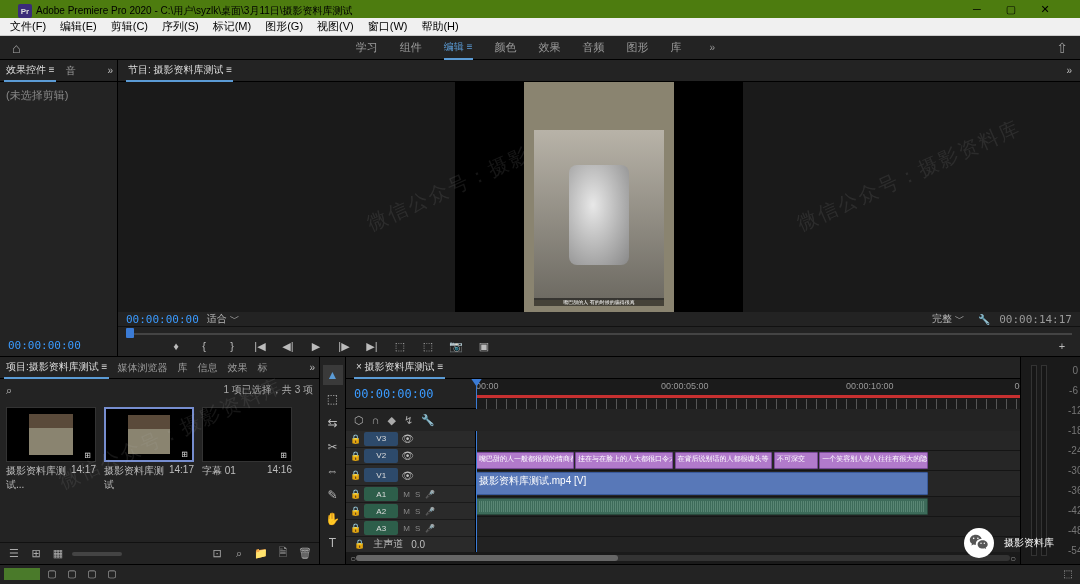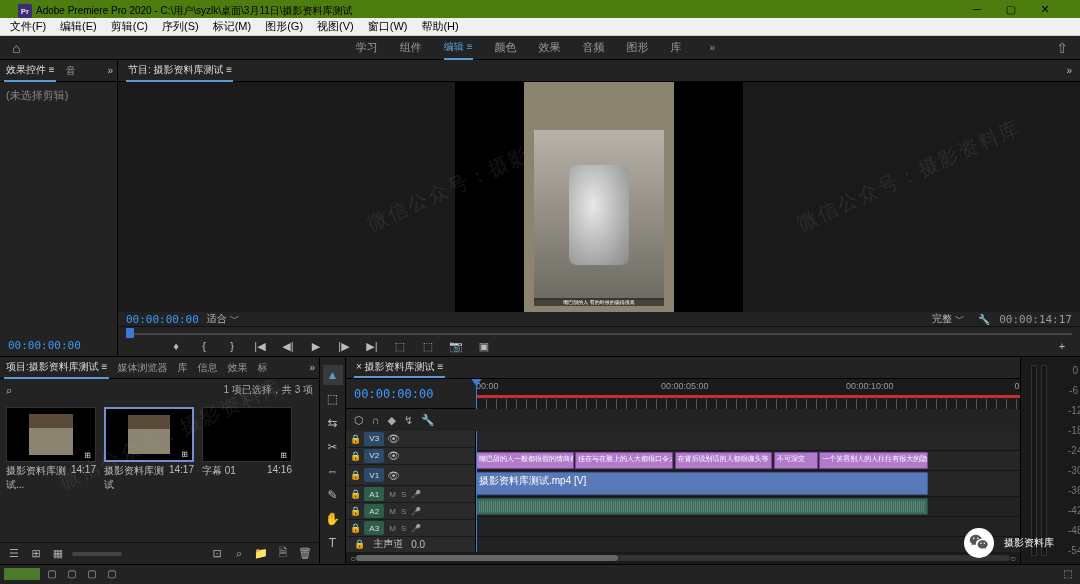--- a/index.html
+++ b/index.html
@@ -68,40 +68,40 @@
 .thumb-content::before{content:"";position:absolute;top:0;left:0;right:0;height:14px;background:#5a4a3a}
 .thumb-dur{position:absolute;bottom:1px;right:2px;font-size:8px;color:#ddd;background:rgba(0,0,0,0.6);padding:0 2px}
 .thumb-row{display:flex;justify-content:space-between;font-size:9px;margin-top:2px}
 .proj-footer{height:22px;display:flex;align-items:center;padding:0 6px;gap:6px;border-top:1px solid #111}
 .pf-btn{width:16px;height:16px;display:flex;align-items:center;justify-content:center;font-size:11px;color:#aaa}
 .pf-slider{width:50px;height:4px;background:#444;border-radius:2px}
 .tools-strip{width:26px;background:#232323;display:flex;flex-direction:column;align-items:center;gap:4px;padding-top:8px;border-right:1px solid #000}
 .tool{width:20px;height:20px;display:flex;align-items:center;justify-content:center;color:#bbb;font-size:12px}
 .tool.active{background:#3a3a3a;color:#5b9bd5}
 .timeline-panel{flex:1;display:flex;flex-direction:column;background:#232323}
-.tl-tabs{height:22px;display:flex;padding:0 8px;gap:8px;border-bottom:1px solid #000}
+.tl-tabs{height:22px;display:flex;align-items:center;padding:0 8px;gap:8px;border-bottom:1px solid #000}
 .tl-header{height:30px;display:flex;align-items:center;border-bottom:1px solid #000}
 .tl-head-left{width:130px;padding:0 8px}
 .bluetc{color:#3b9bff;font-family:monospace;font-size:12px}
 .tl-ruler{flex:1;height:30px;position:relative;background:#1b1b1b}
 .ruler-tick{position:absolute;top:2px;font-size:9px;color:#999}
 .ruler-line{position:absolute;bottom:0;left:0;right:0;height:10px;background:repeating-linear-gradient(90deg,#555 0,#555 1px,transparent 1px,transparent 10px)}
 .playhead-top{position:absolute;top:0;left:0;width:1px;height:30px;background:#3b7bd5}
 .playhead-head{position:absolute;top:0;left:-5px;width:11px;height:8px;background:#3b7bd5;clip-path:polygon(0 0,100% 0,50% 100%)}
 .red-bar{position:absolute;top:16px;left:0;height:3px;background:#c73030}
 .tl-toolbar{height:22px;display:flex;align-items:center;padding:0 8px;gap:8px}
 .tlt-btn{font-size:11px;color:#aaa}
 .tl-tracks{flex:1;display:flex;overflow:hidden}
 .track-heads{width:130px;background:#2a2a2a;display:flex;flex-direction:column;border-right:1px solid #000}
 .track-head{display:flex;align-items:center;padding:0 4px;gap:3px;border-bottom:1px solid #1a1a1a}
 .track-head.vh{height:20px}
 .track-head.v1h{height:26px}
 .track-head.ah{height:20px}
 .th-lock{font-size:9px;color:#888}
-.th-label{width:20px;height:14px;display:flex;align-items:center;justify-content:center;font-size:8px;color:#ddd;border-radius:2px}
+.th-label{width:34px;height:14px;display:flex;align-items:center;justify-content:center;font-size:8px;color:#ddd;border-radius:2px}
 .th-label.v{background:#2d4a6b}
 .th-label.a{background:#2d5e4a}
 .th-eye{font-size:10px}
 .th-ms{font-size:8px;color:#888;margin-left:2px}
 .master-head{height:18px;display:flex;align-items:center;padding:0 8px;font-size:9px;gap:8px}
 .track-content{flex:1;position:relative;background:#1e1e1e}
 .track-row{position:absolute;left:0;right:0;border-bottom:1px solid #151515}
 .v3r{top:0;height:20px;background:#262626}
 .v2r{top:20px;height:20px;background:#262626}
 .v1r{top:40px;height:26px;background:#262626}

